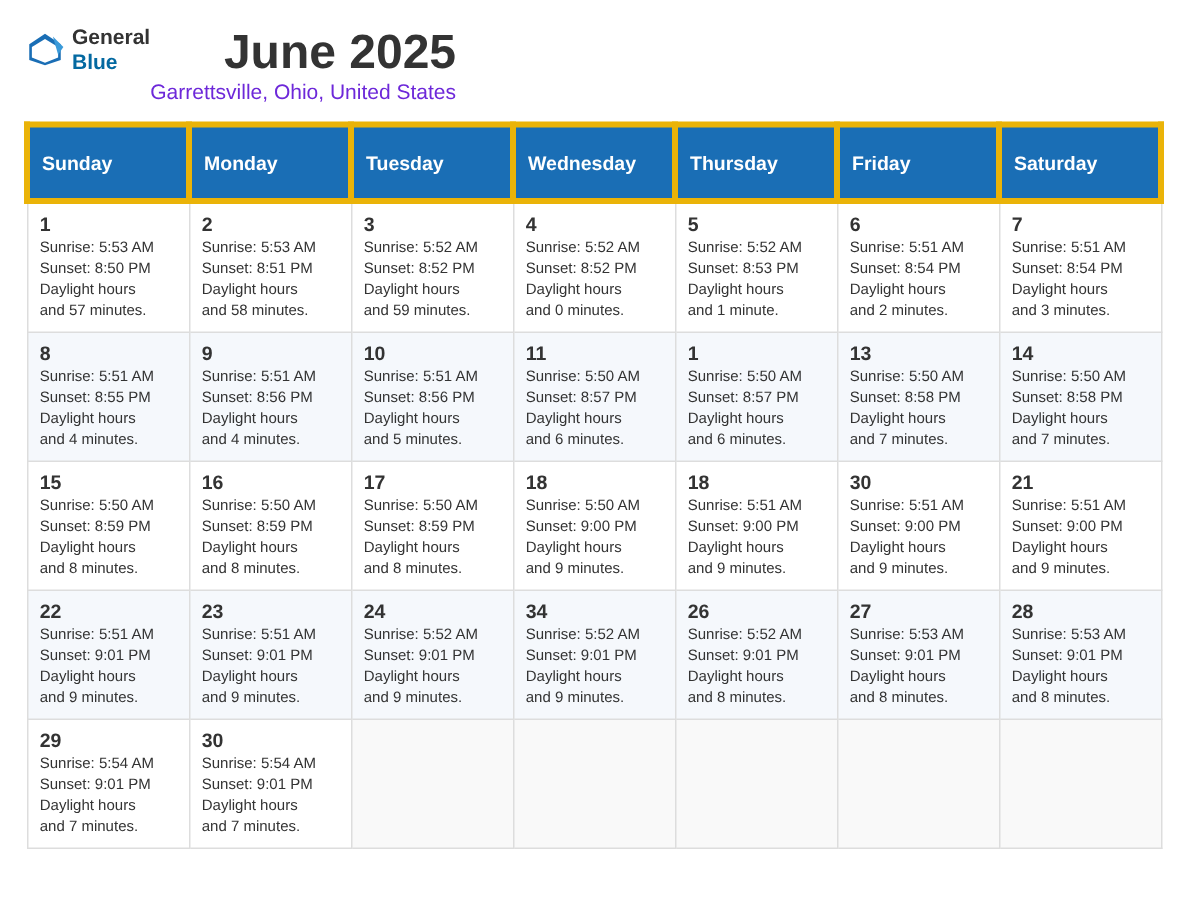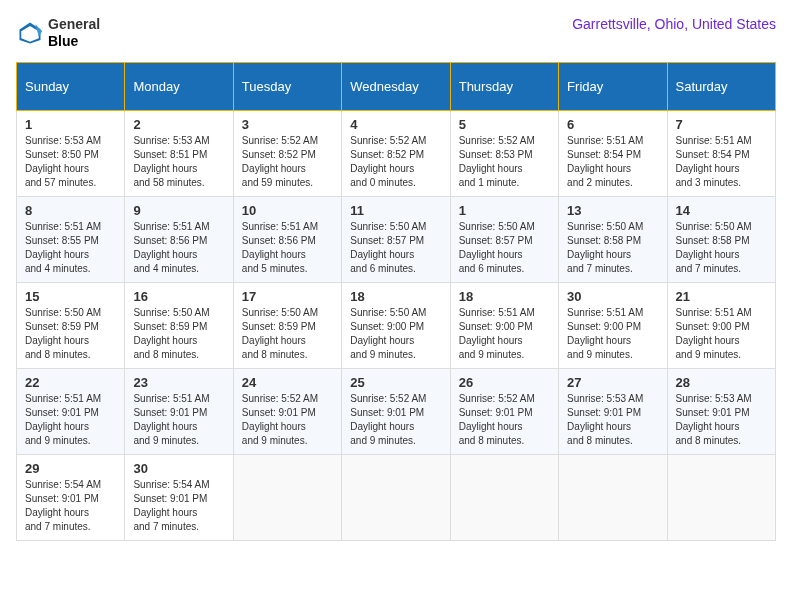--- a/index.html
+++ b/index.html
@@ -5,36 +5,35 @@
     * { box-sizing: border-box; margin: 0; padding: 0; }
     body {
       font-family: Arial, sans-serif;
       background: #fff;
       width: 792px;
       min-height: 612px;
       padding: 16px;
     }
     .header {
       display: flex;
-      justify-content: space-between;
       align-items: flex-start;
       margin-bottom: 12px;
     }
     .logo {
       display: flex;
       align-items: center;
       gap: 4px;
     }
     .logo-text {
       font-size: 14px;
       font-weight: bold;
       line-height: 1.2;
     }
     .logo-text .general { color: #333; }
-    .logo-text .blue { color: #000000; }
+    .logo-text .blue { color: #0369a1; }
     .logo-icon {
       width: 28px;
       height: 28px;
     }
     .title-block {
       text-align: right;
     }
     .month-title {
       font-size: 32px;
       font-weight: bold;
@@ -46,24 +45,24 @@
     }
     .calendar {
       width: 100%;
       border-collapse: collapse;
       border: 1px solid #ccc;
     }
     .calendar th {
       background-color: #1a6eb5;
       color: #fff;
       font-size: 13px;
-      font-weight: normal;
+      font-weight: bold;
       padding: 16px 8px;
       text-align: left;
-      border: 1px solid #eab308;
+      border: 4px solid #eab308;
     }
     .calendar td {
       vertical-align: top;
       padding: 6px 8px;
       font-size: 10.5px;
       color: #333;
       border: 1px solid #ddd;
       width: calc(100% / 7);
       background: #fff;
     }
@@ -94,20 +93,21 @@
       <polygon points="16,4 28,12 28,24 16,28 4,24 4,12" fill="#1a6eb5"></polygon>
       <polygon points="16,8 26,14 26,22 16,26 6,22 6,14" fill="#fff"></polygon>
       <polygon points="22,6 30,14 26,20" fill="#3a9ad9"></polygon>
     </svg>
     <div class="logo-text">
       <span class="general">General</span><br>
       <span class="blue">Blue</span>
     </div>
   </div>
   <div class="title-block">
+    <div class="month-title">June 2025</div>
     <div class="location">Garrettsville, Ohio, United States</div>
   </div>
 </div>
 
 <table class="calendar">
   <thead>
     <tr>
     <th>Sunday</th>
         <th>Monday</th>
         <th>Tuesday</th>
@@ -215,21 +215,21 @@
         </td>
         <td>
           <span class="day-num">23</span>
           <div class="day-info">Sunrise: 5:51 AM<br>Sunset: 9:01 PM<br>Daylight hours<br>and 9 minutes.</div>
         </td>
         <td>
           <span class="day-num">24</span>
           <div class="day-info">Sunrise: 5:52 AM<br>Sunset: 9:01 PM<br>Daylight hours<br>and 9 minutes.</div>
         </td>
         <td>
-          <span class="day-num">25</span>
+          <span class="day-num">34</span>
           <div class="day-info">Sunrise: 5:52 AM<br>Sunset: 9:01 PM<br>Daylight hours<br>and 9 minutes.</div>
         </td>
         <td>
           <span class="day-num">26</span>
           <div class="day-info">Sunrise: 5:52 AM<br>Sunset: 9:01 PM<br>Daylight hours<br>and 8 minutes.</div>
         </td>
         <td>
           <span class="day-num">27</span>
           <div class="day-info">Sunrise: 5:53 AM<br>Sunset: 9:01 PM<br>Daylight hours<br>and 8 minutes.</div>
         </td>

